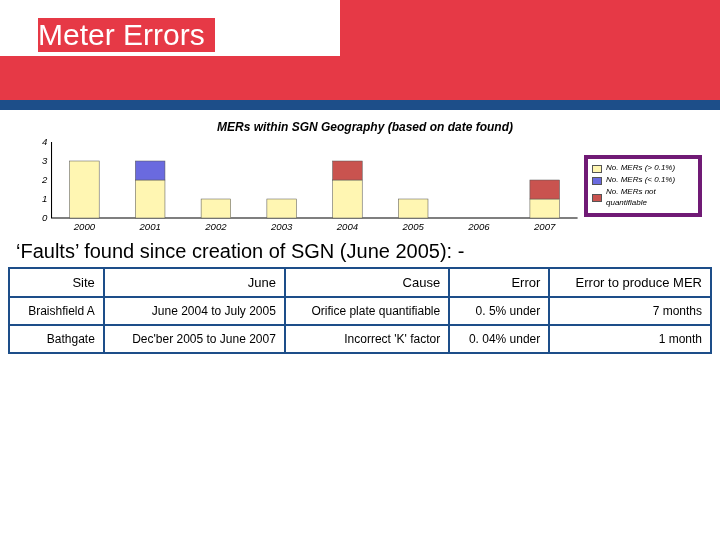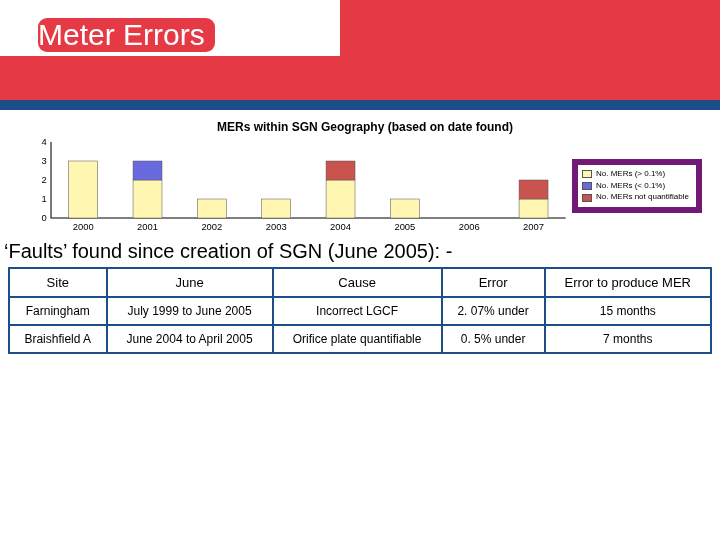--- a/index.html
+++ b/index.html
@@ -18,78 +18,78 @@
   }
   .title {
     position: absolute;
     top: 18px;
     left: 38px;
     color: #fff;
     font-size: 30px;
     font-weight: normal;
     background: #e63946;
     padding-right: 10px;
-    border-radius: 9px;
   }
   .title-white-under {
     position: absolute;
     top: 0;
     left: 0;
     height: 56px;
     width: 340px;
     background: #fff;
   }
   .blue-stripe {
     height: 10px;
     width: 100%;
     background: #1d4e89;
   }
   .chart-area {
     padding: 4px 18px 0 28px;
+    font-style: italic;
   }
   .chart-title {
     text-align: center;
     font-size: 12px;
     font-weight: bold;
     margin: 6px 0 4px 0;
   }
   .chart-wrap {
     display: flex;
     align-items: stretch;
   }
   .chart-svg {
     flex: 1;
     height: 96px;
   }
   .legend {
-    width: 130px;
-    border: 6px solid #701a75;
+    width: 118px;
+    border: 4px solid #701a75;
     font-size: 8px;
     padding: 3px 4px;
     align-self: center;
     line-height: 1.35;
   }
   .legend-row { display: flex; align-items: center; gap: 4px; margin: 1px 0; }
   .legend-swatch { width: 10px; height: 8px; border: 1px solid #555; flex-shrink: 0; }
   .sub-heading {
     font-size: 20px;
     font-weight: normal;
-    padding: 6px 0 4px 4px;
+    padding: 6px 0 4px 16px;
     color: #000;
   }
   table.meter {
     width: calc(100% - 16px);
     margin: 0 8px;
     border-collapse: collapse;
     font-size: 12px;
   }
   table.meter th, table.meter td {
     border: 2px solid #1d4e89;
     padding: 6px 8px;
-    text-align: center;
+    text-align: right;
     vertical-align: top;
     font-weight: normal;
   }
   table.meter th {
     font-size: 13px;
   }
   .axis-label { font-size: 9px; fill: #000; }
 </style>
 </head>
 <body>
@@ -153,27 +153,27 @@
     <tr>
       <th>Site</th>
       <th>June</th>
       <th>Cause</th>
       <th>Error</th>
       <th>Error to produce MER</th>
     </tr>
   </thead>
   <tbody id="tbody">
       <tr>
-        <td>Farningham</td>
-        <td>July 1999 to June 2005</td>
-        <td>Incorrect LGCF</td>
-        <td>2. 07% under</td>
-        <td>15 months</td>
-      </tr>
-      <tr>
         <td>Braishfield A</td>
-        <td>June 2004 to April 2005</td>
+        <td>June 2004 to July 2005</td>
         <td>Orifice plate quantifiable</td>
         <td>0. 5% under</td>
         <td>7 months</td>
+      </tr>
+      <tr>
+        <td>Bathgate</td>
+        <td>Dec'ber 2005 to June 2007</td>
+        <td>Incorrect 'K' factor</td>
+        <td>0. 04% under</td>
+        <td>1 month</td>
       </tr>
     </tbody>
 </table>
 
 </body></html>

